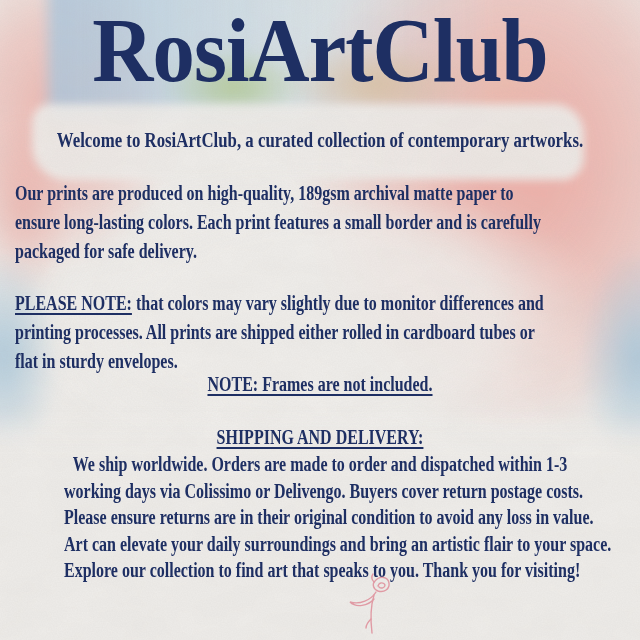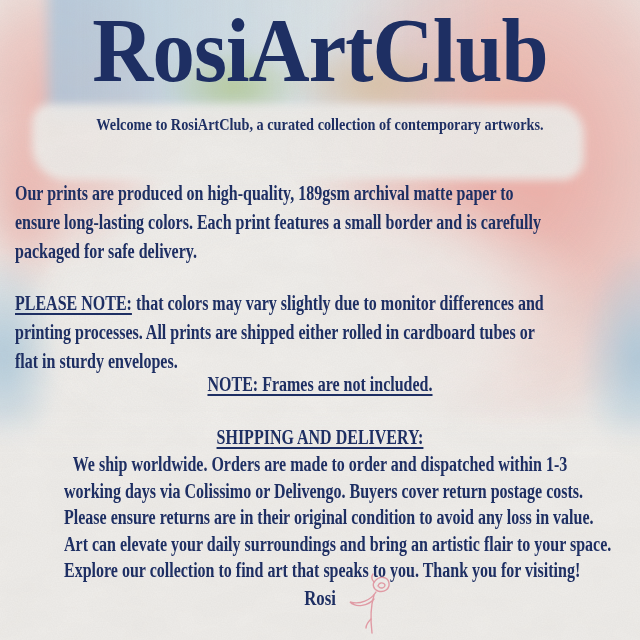--- a/index.html
+++ b/index.html
@@ -47,21 +47,21 @@
   
   .texture{position:absolute;left:0;top:0;pointer-events:none;}
   
   .txt{position:absolute;color:var(--c-text-navy,#1e2f63);font-weight:700;}
   .center{left:0;width:640px;text-align:center;}
   .line{white-space:nowrap;transform:scaleX(0.8);}
   .left-block .line{transform-origin:0 50%;}
   .center .line{transform-origin:50% 50%;}
   .title{top:-4px;font-size:92px;line-height:108px;letter-spacing:-1px;}
   .title .line{transform:scaleX(0.92);}
-  .intro{top:112px;font-size:17px;line-height:26px;}
+  .intro{top:127px;font-size:20px;line-height:26px;}
   .intro .line{transform:scaleX(0.84);}
   .para1{top:179px;left:15px;font-size:20px;}
   .para1 .line,.para2 .line{height:29px;line-height:29px;}
   .para2{top:289px;left:15px;font-size:20px;}
   .frames-note{top:371px;font-size:20px;line-height:26px;}
   .shipping-head{top:424px;font-size:20px;line-height:27px;}
   .shipping{top:451px;font-size:20px;}
   .shipping .line{height:26.5px;line-height:26.5px;}
   .signature{top:585px;font-size:21px;line-height:26px;}
   .u{text-decoration:underline;text-decoration-thickness:2px;text-underline-offset:3px;}
@@ -131,23 +131,20 @@
   </div>
 
   <div class="txt center shipping">
     <div class="line">We ship worldwide. Orders are made to order and dispatched within 1-3</div>
     <div class="line">working days via Colissimo or Delivengo. Buyers cover return postage costs.</div>
     <div class="line">Please ensure returns are in their original condition to avoid any loss in value.</div>
     <div class="line">Art can elevate your daily surroundings and bring an artistic flair to your space.</div>
     <div class="line">Explore our collection to find art that speaks to you. Thank you for visiting!</div>
   </div>
 
-  <div class="txt center signature">
-    <div class="line">Rosi</div>
-  </div>
 
   <svg class="rose" viewBox="0 0 58 64" aria-hidden="true">
     <g fill="none" stroke-width="1.4" stroke-linecap="round">
       <path d="M37 8 C42 2 50 4 51 10 C52 16 46 20 40 18 C35 16 34 11 37 8 Z"></path>
       <path d="M40 13 C41 9 46 9 47 12 C47 15 43 16 41 14"></path>
       <path d="M36 9 C33 6 33 4 35 1"></path>
       <path d="M38 19 C33 27 22 32 12 29 C18 35 30 33 36 26"></path>
       <path d="M36 22 C33 32 32 44 34 60"></path>
       <path d="M33 46 C30 49 28 52 28 55"></path>
     </g>

